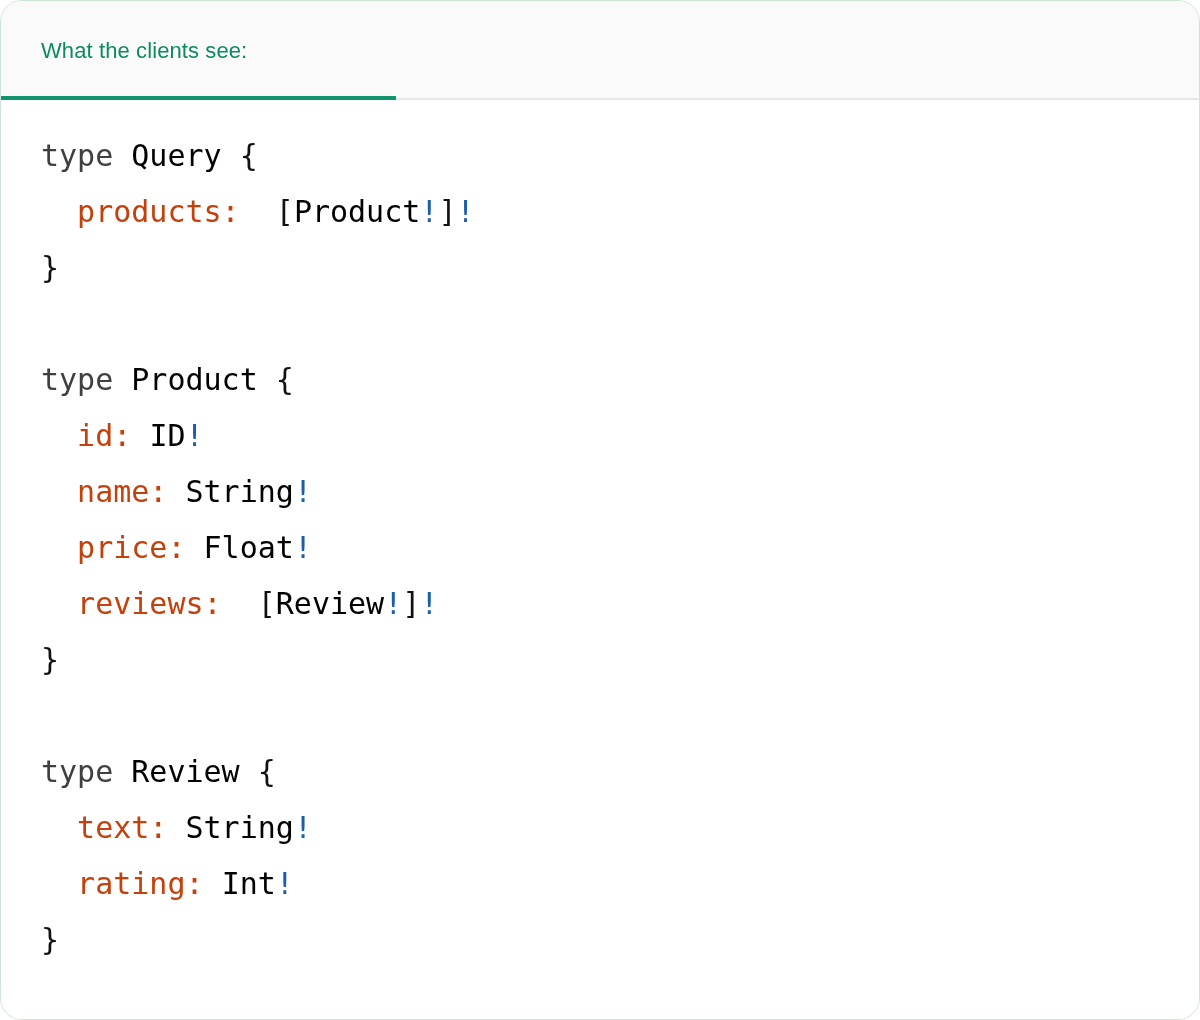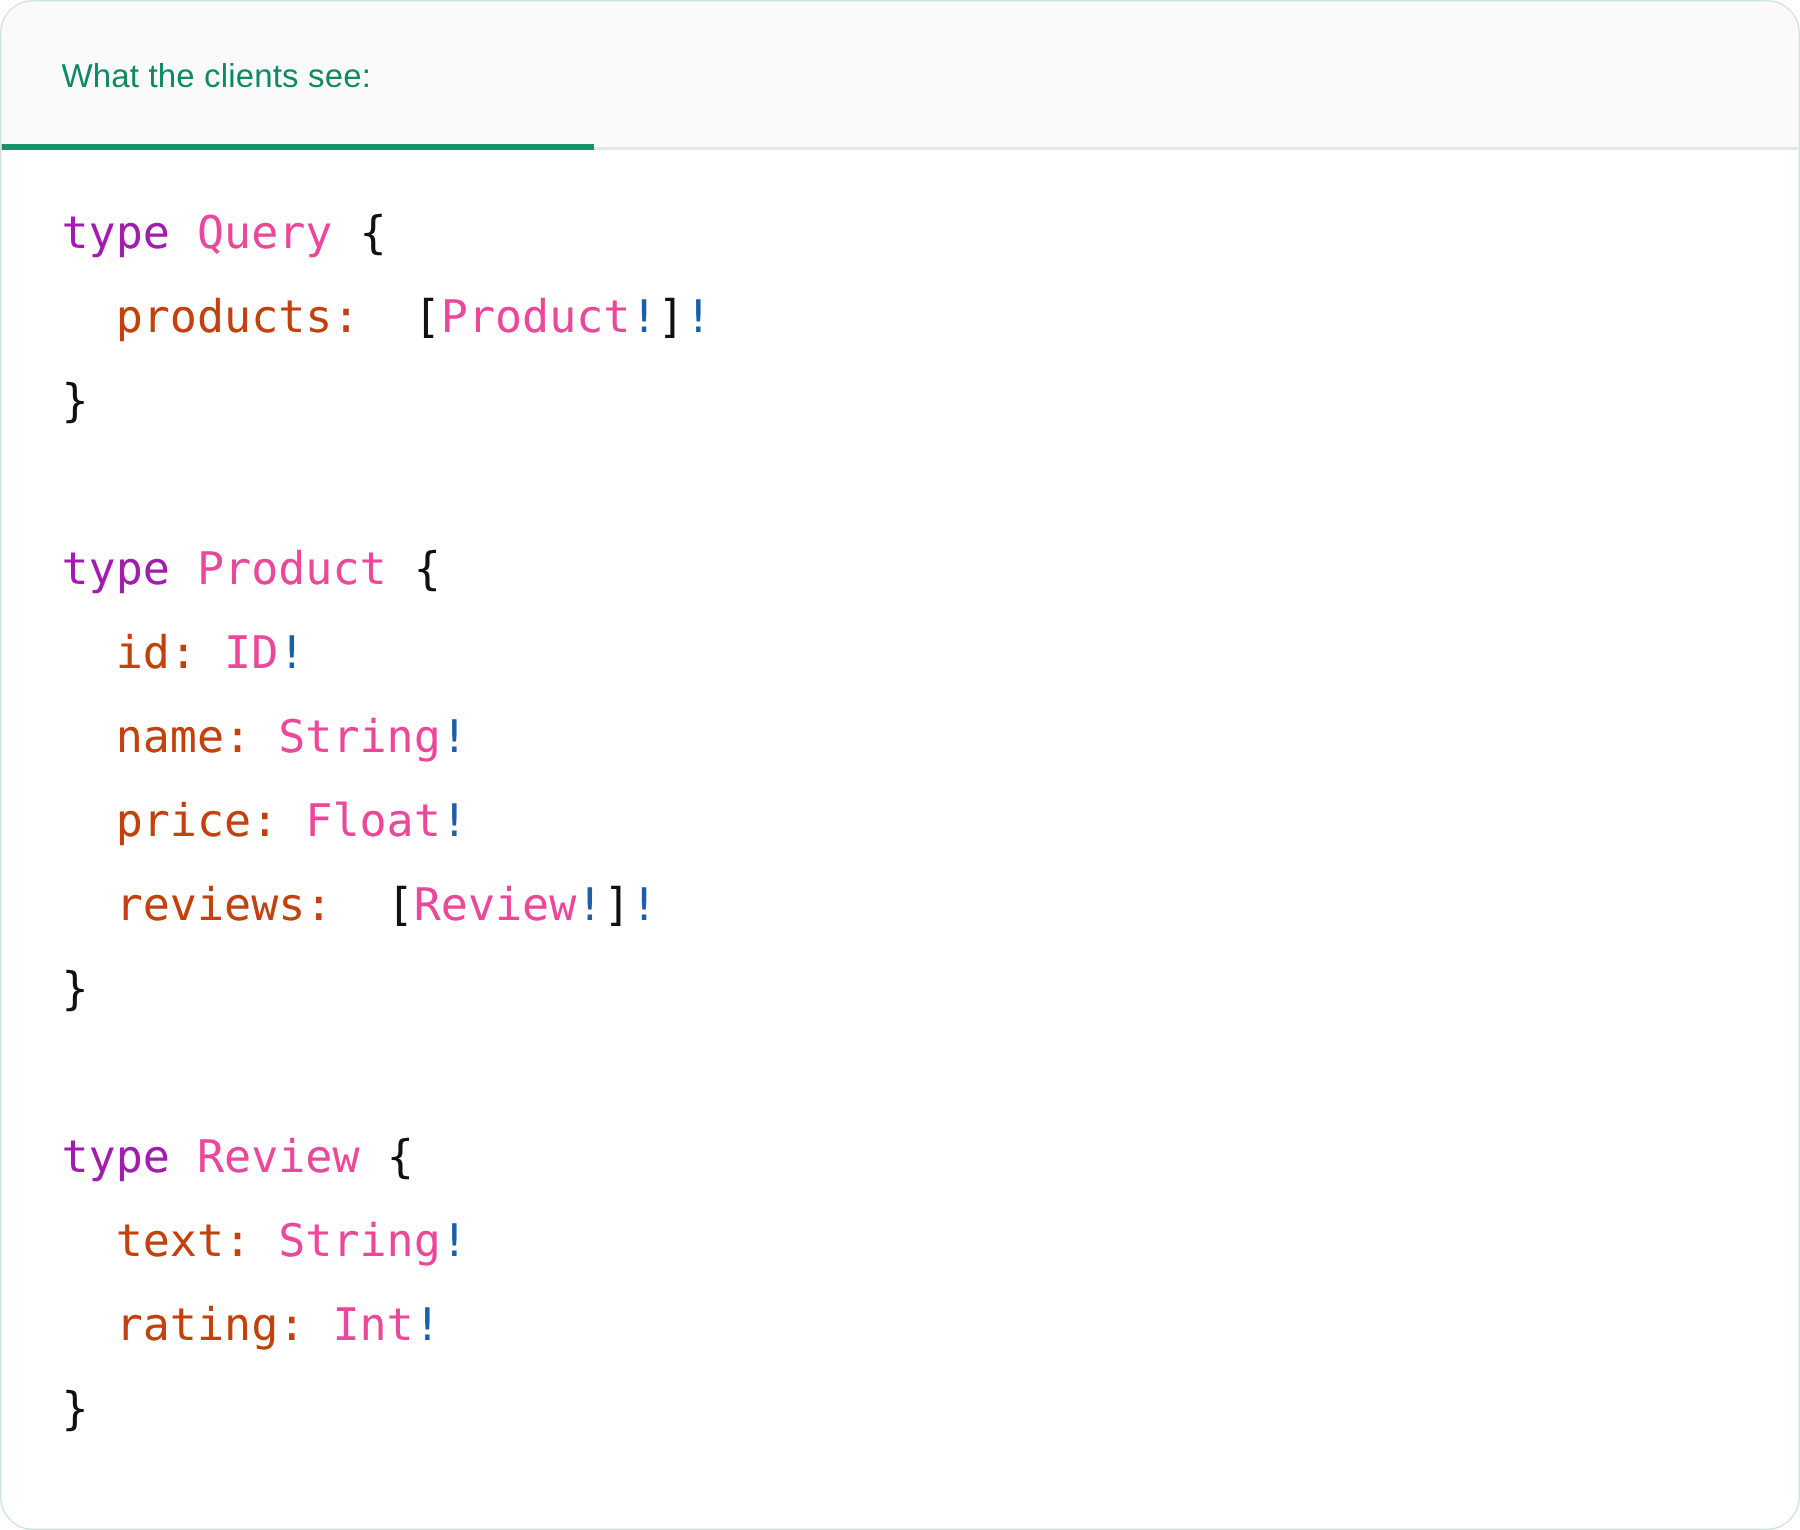--- a/index.html
+++ b/index.html
@@ -94,22 +94,22 @@
     font-size: 30px;
     line-height: 56px;
     white-space: pre;
     color: #1a1a1a;
     -webkit-font-smoothing: antialiased;
   }
   .code .ln { display: block; min-height: 56px; }
   .code .ln.blank { height: 56px; }
 
   
-  .tok-kw    { color: #a21caf; }   
-  .tok-type  { color: #ec4899; }   
+  .tok-kw    { color: #404040; }   
+  .tok-type  { color: #000000; }   
   .tok-field { color: #c2410c; }   
   .tok-punct { color: #111111; }   
   .tok-bang  { color: #1a5fa8; }   
 </style>
 </head>
 <body>
 
 <div class="card">
 
   <div class="tabbar">

